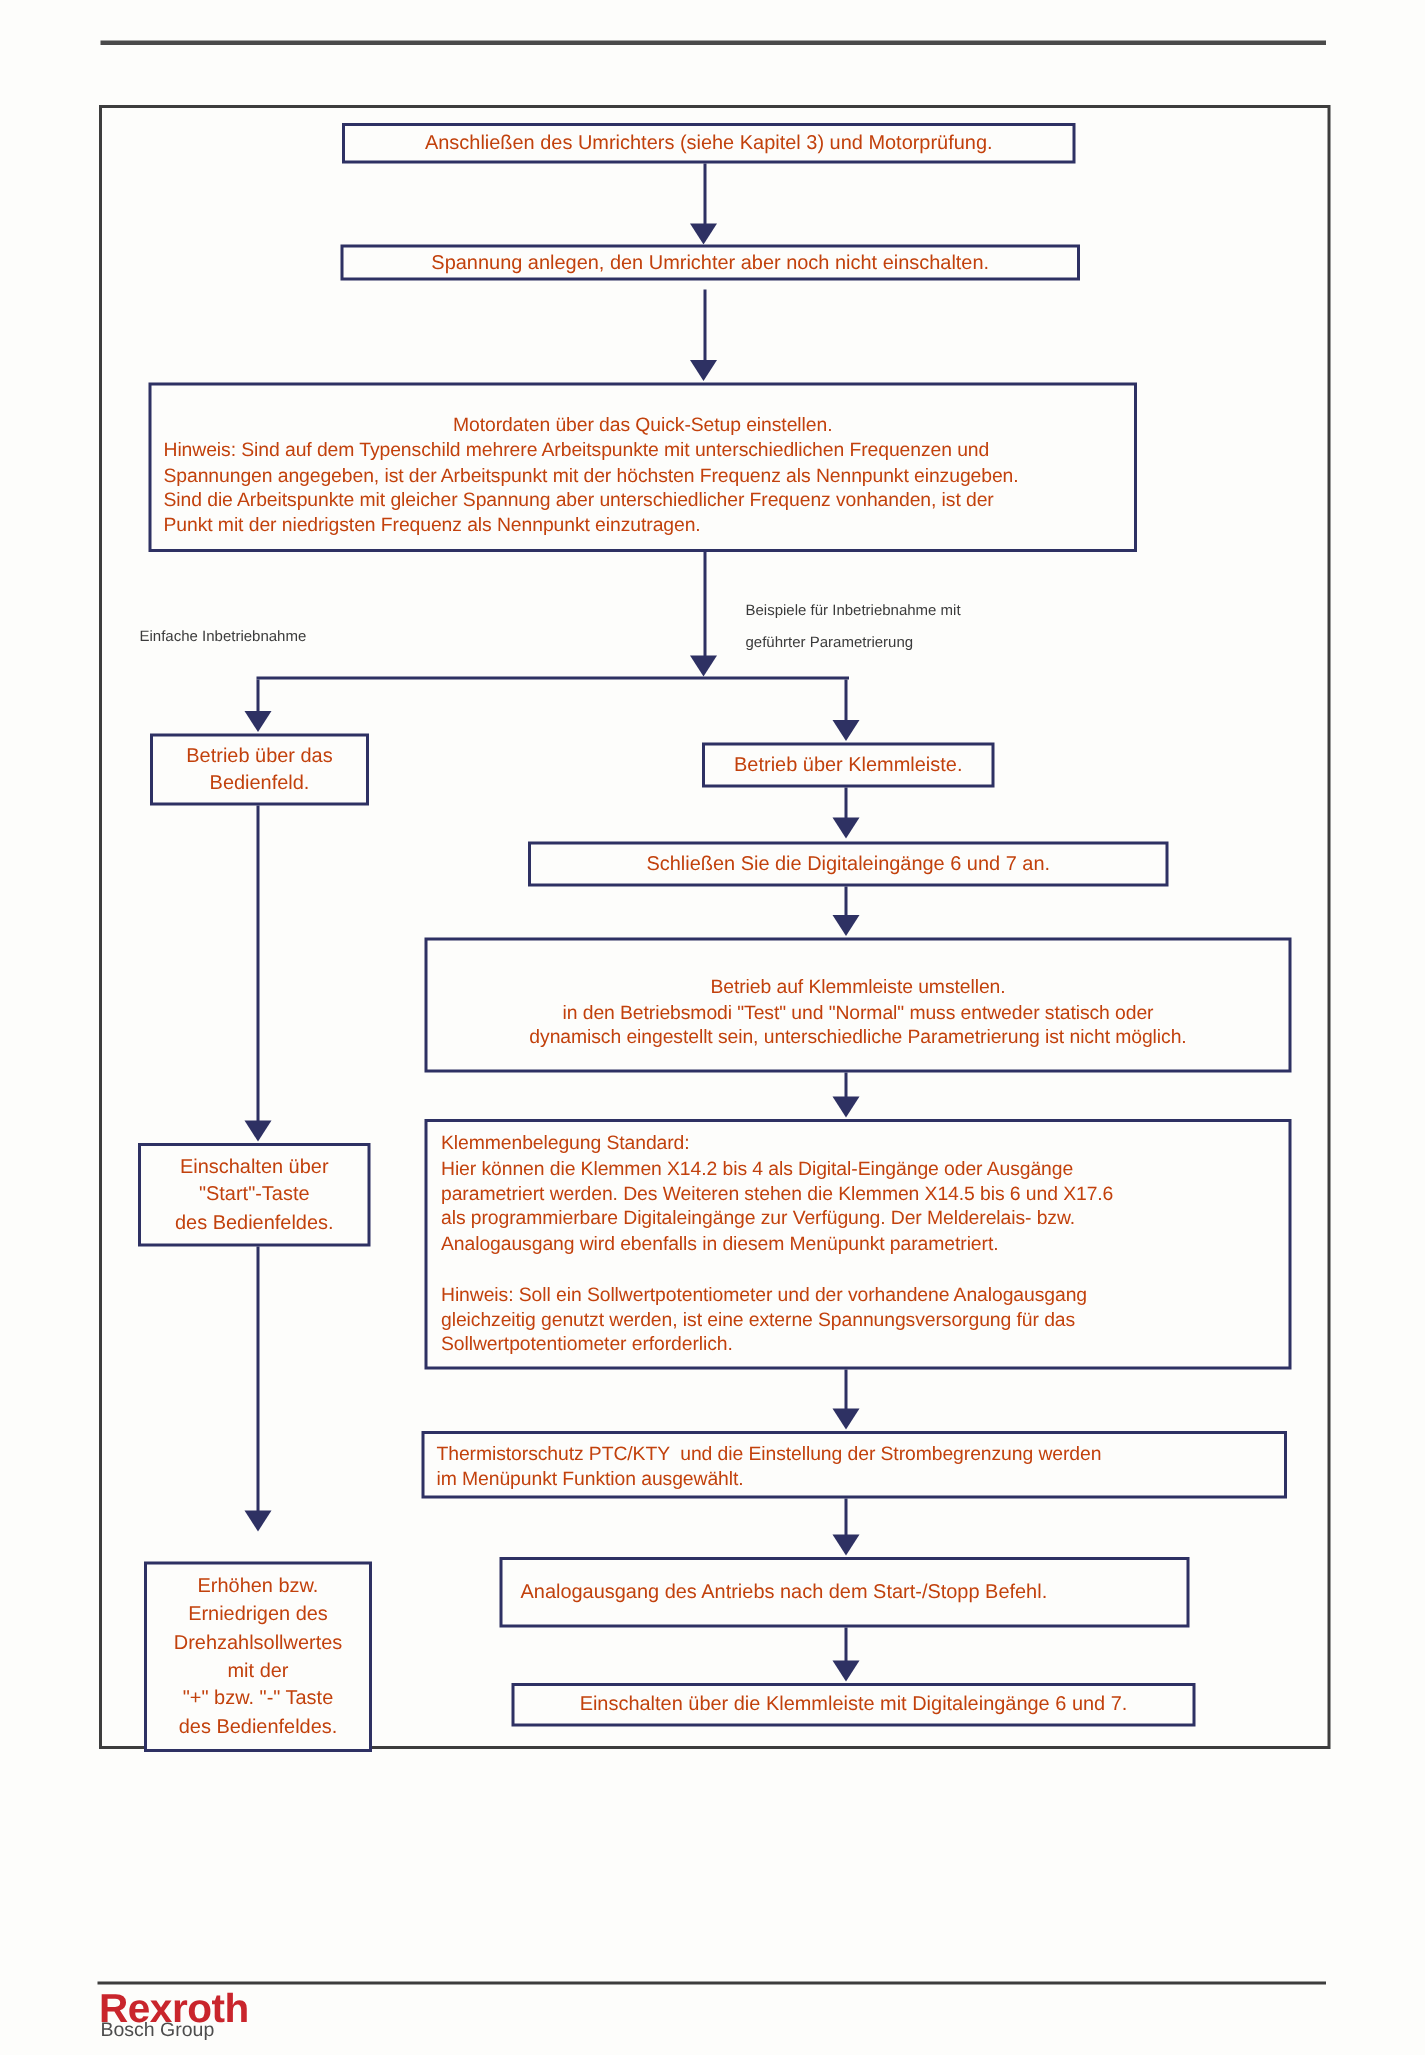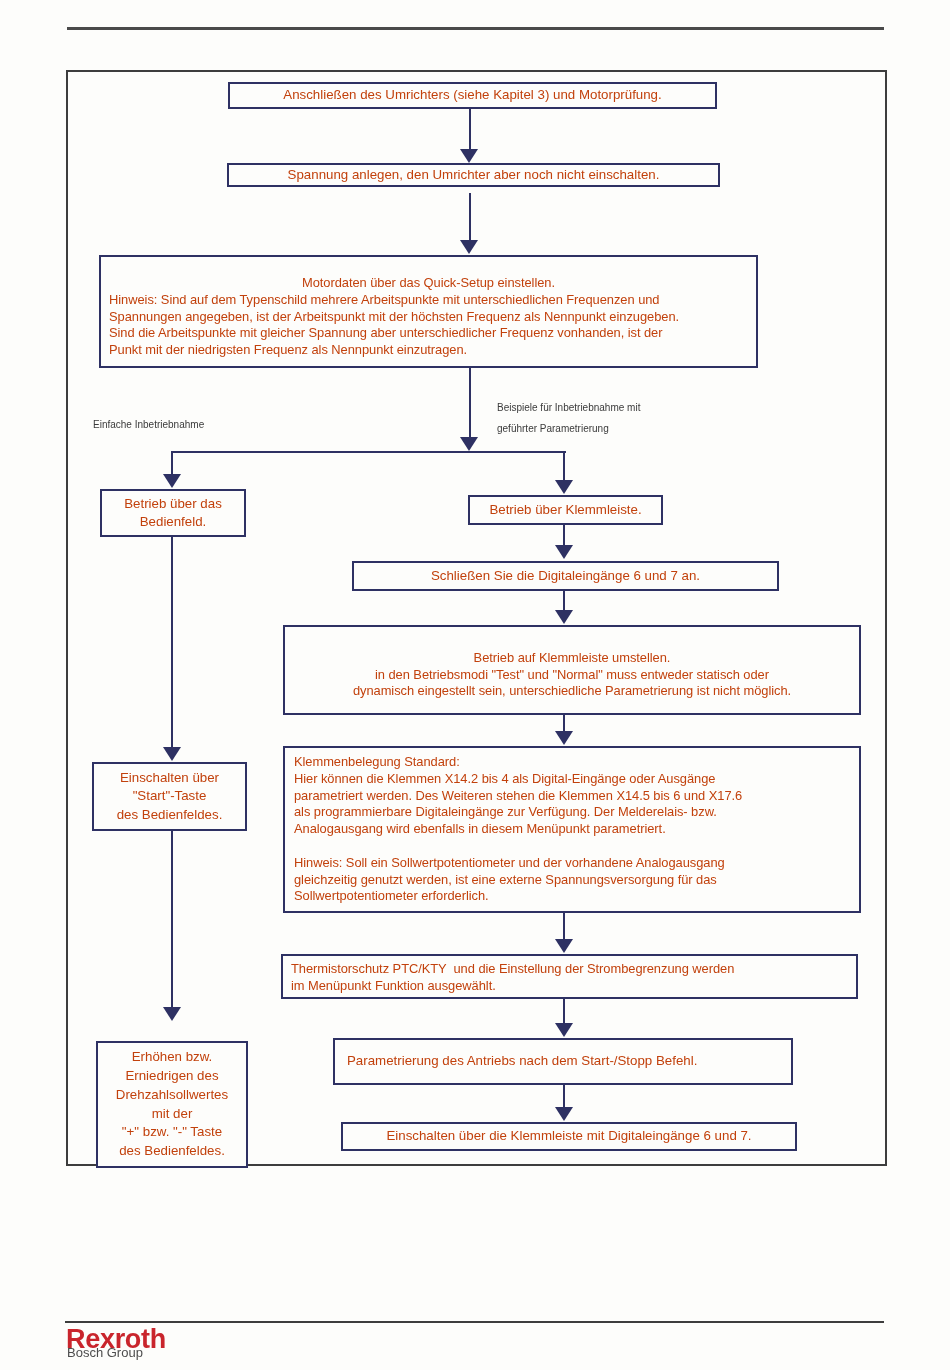--- a/index.html
+++ b/index.html
@@ -103,21 +103,21 @@
 gleichzeitig genutzt werden, ist eine externe Spannungsversorgung für das
 Sollwertpotentiometer erforderlich.</div>
   <div class="abs vline" style="left:563px;top:913px;height:27px;"></div>
   <div class="abs ahead" style="left:555px;top:939px;"></div>
 
   <div class="abs fbox lm dense" style="left:281px;top:954px;width:577px;height:45px;padding:5px 8px;">Thermistorschutz PTC/KTY  und die Einstellung der Strombegrenzung werden
 im Menüpunkt Funktion ausgewählt.</div>
   <div class="abs vline" style="left:563px;top:999px;height:25px;"></div>
   <div class="abs ahead" style="left:555px;top:1023px;"></div>
 
-  <div class="abs fbox" style="left:333px;top:1038px;width:460px;height:47px;display:flex;align-items:center;padding-left:12px;white-space:nowrap;">Parametrierung des Antriebs nach dem Start-/Stopp Befehl.</div>
+  <div class="abs fbox" style="left:333px;top:1038px;width:460px;height:47px;display:flex;align-items:center;padding-left:12px;white-space:nowrap;">Analogausgang des Antriebs nach dem Start-/Stopp Befehl.</div>
   <div class="abs vline" style="left:563px;top:1085px;height:23px;"></div>
   <div class="abs ahead" style="left:555px;top:1107px;"></div>
 
   <div class="abs fbox c1" style="left:341px;top:1122px;width:456px;height:29px;">Einschalten über die Klemmleiste mit Digitaleingänge 6 und 7.</div>
 
   <div class="abs vline" style="left:171px;top:537px;height:211px;"></div>
   <div class="abs ahead" style="left:163px;top:747px;"></div>
   <div class="abs fbox cm" style="left:92px;top:762px;width:155px;height:69px;line-height:18.5px;">Einschalten über
 "Start"-Taste
 des Bedienfeldes.</div>

